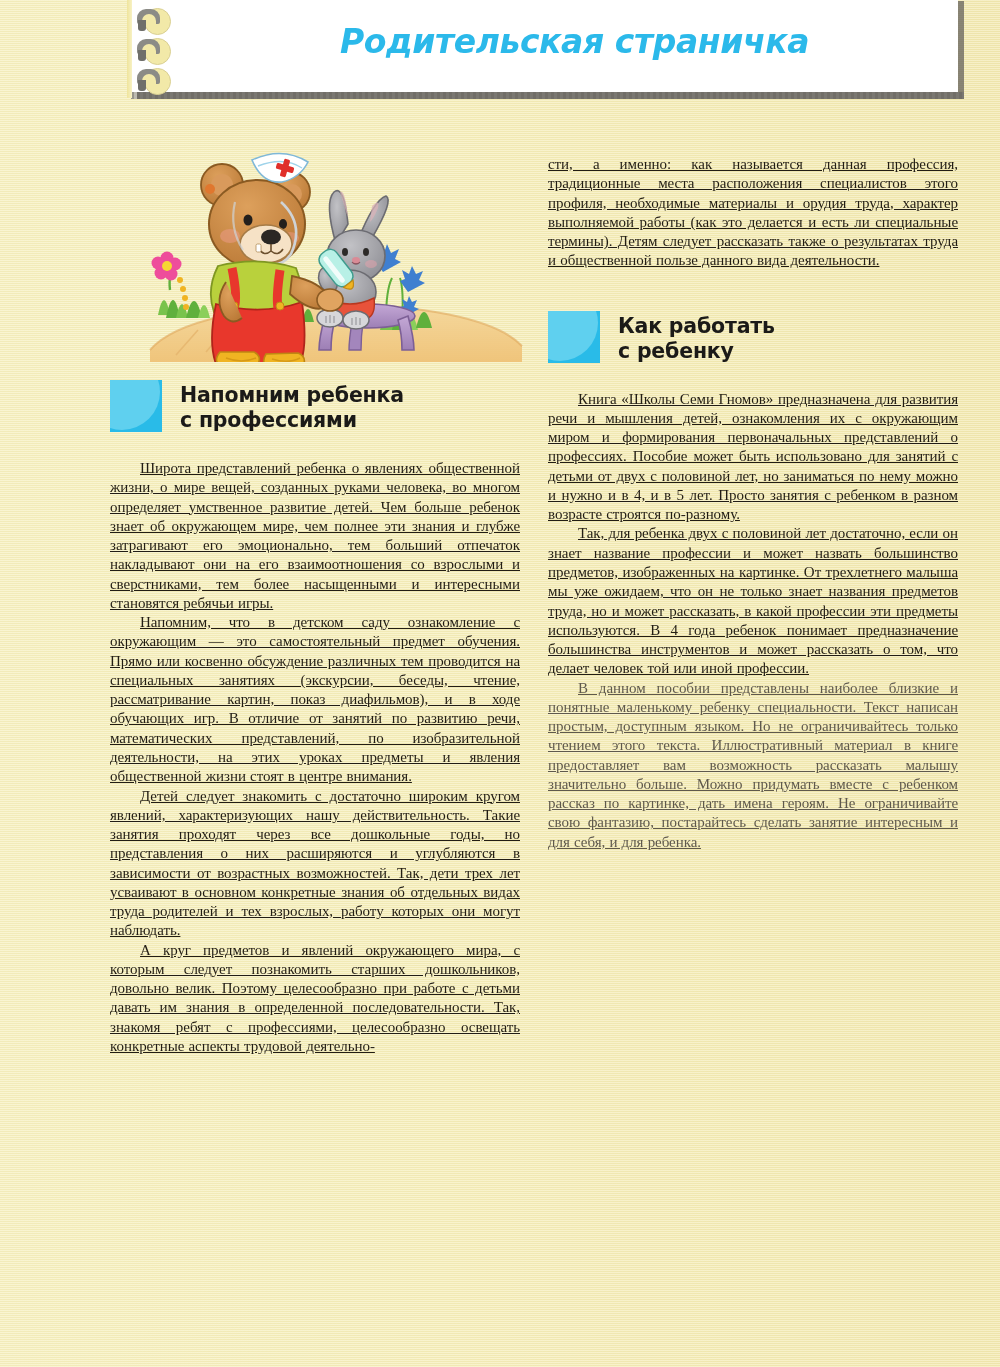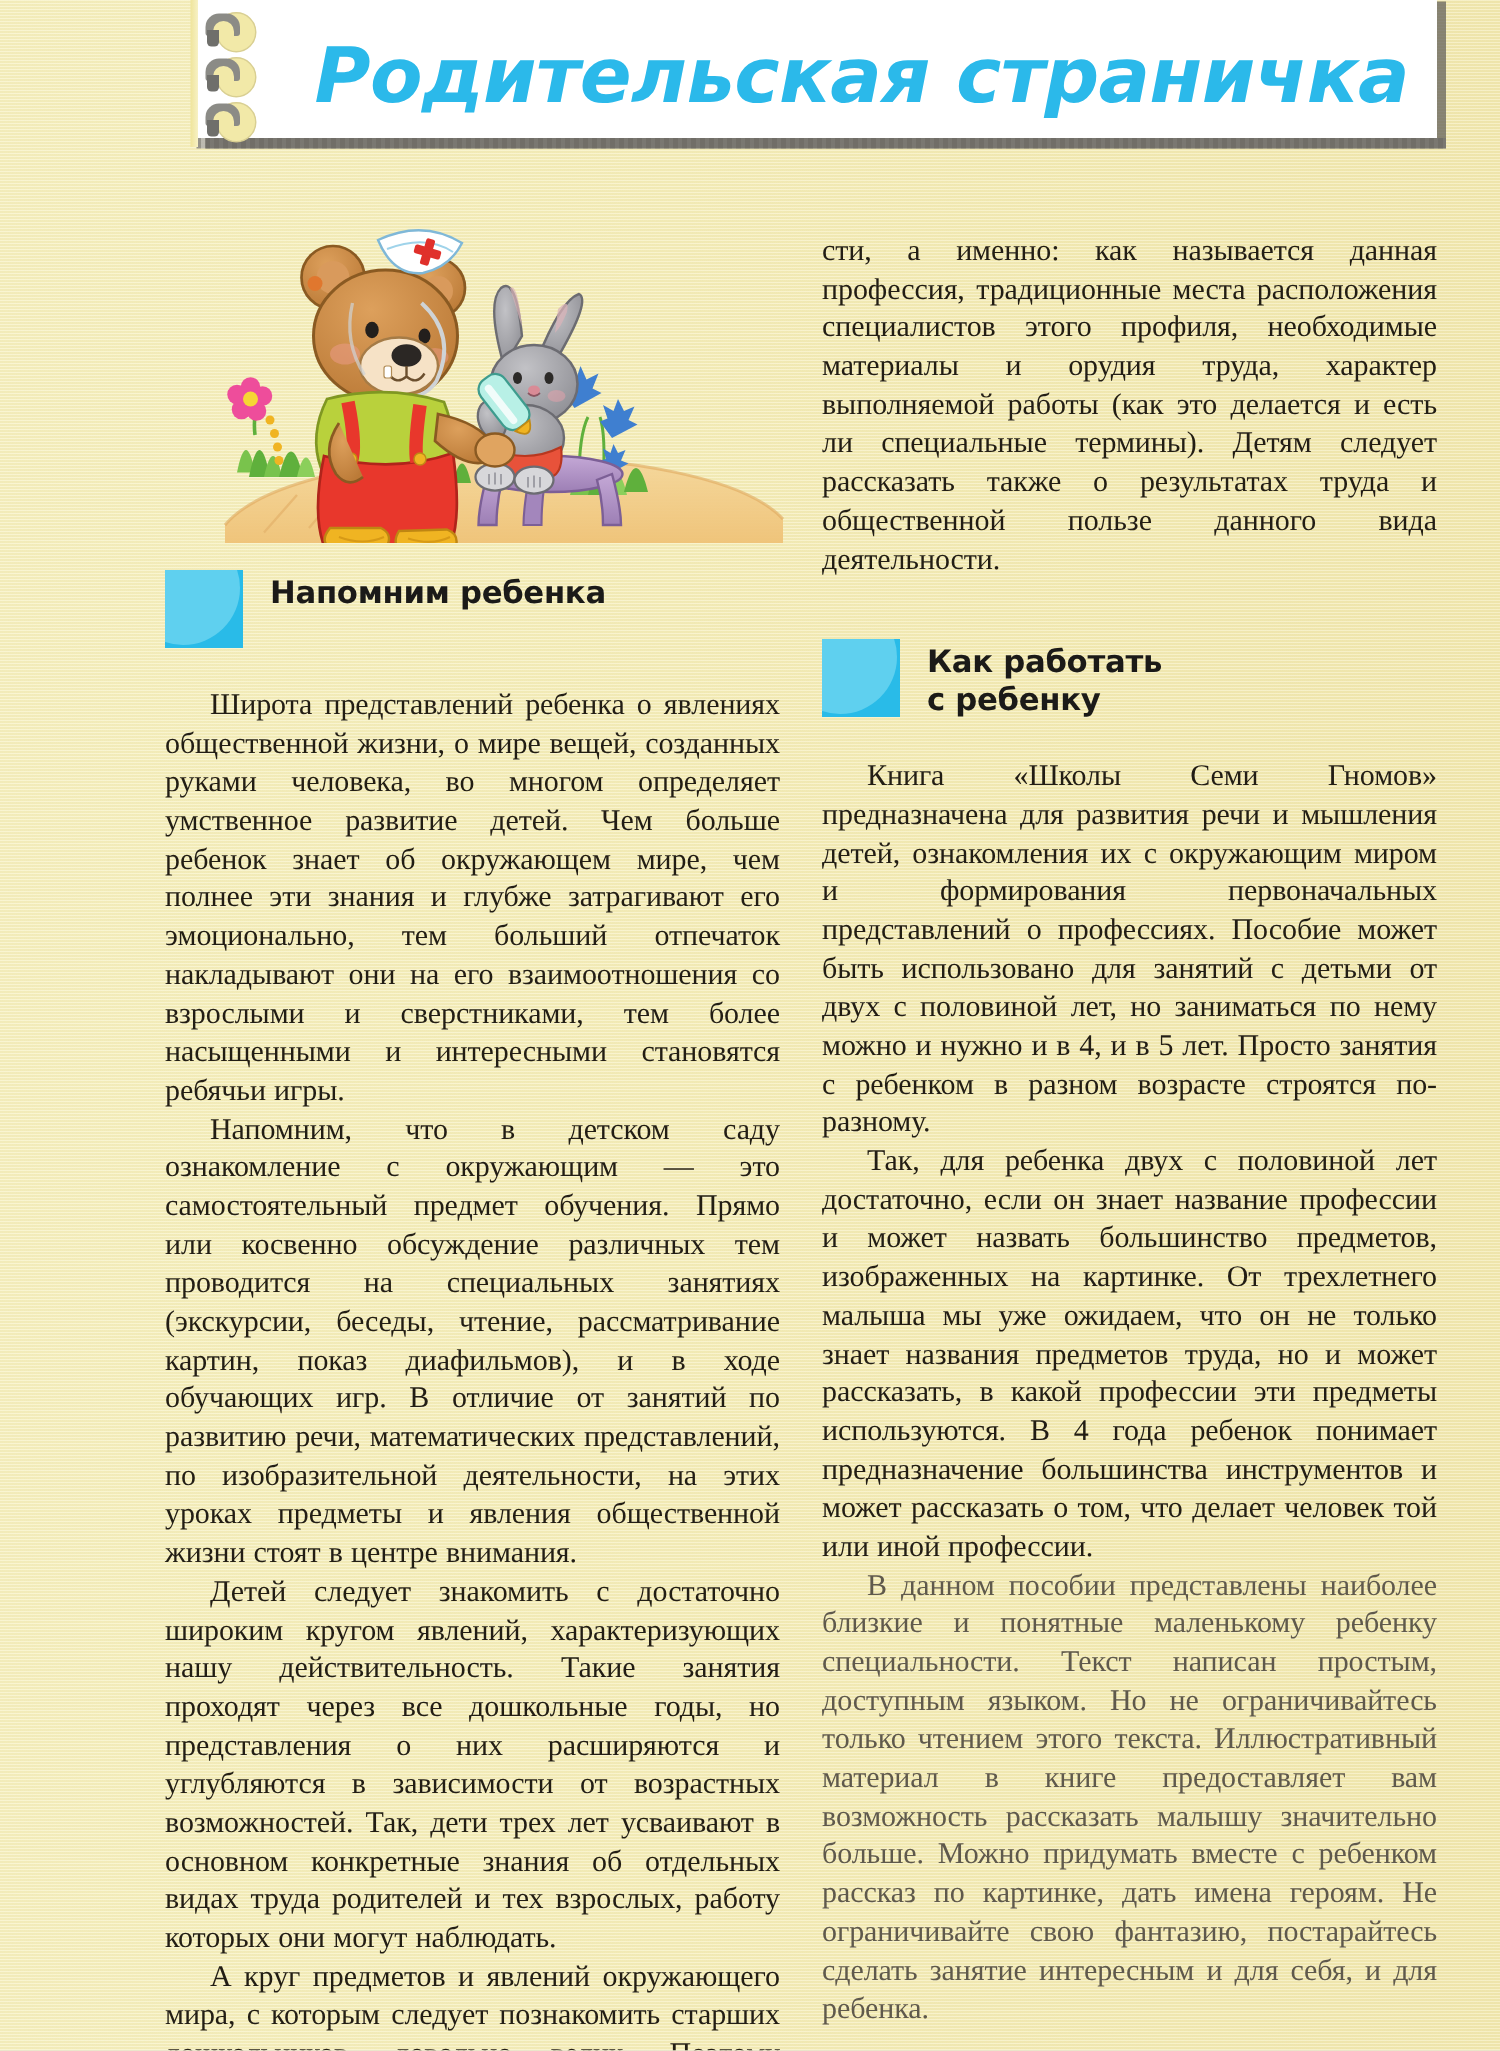--- a/index.html
+++ b/index.html
@@ -40,21 +40,21 @@
   .banner-title {
     position: absolute;
     left: 0;
     right: 0;
     top: 28px;
     text-align: center;
     padding-left: 60px;
     font-family: "DejaVu Sans", "Liberation Sans", sans-serif;
     font-weight: bold;
     font-style: italic;
-    font-size: 51px;
+    font-size: 33px;
     letter-spacing: -0.4px;
     color: #2bb9ea;
     white-space: nowrap;
   }
   .rings {
     position: absolute;
     left: 127px;
     top: 0px;
     width: 70px;
     height: 104px;
@@ -180,25 +180,26 @@
     font-size: 20.5px;
     line-height: 1.22;
     color: #1b1a18;
     padding-top: 3px;
     letter-spacing: -0.2px;
   }
   p.body {
     margin: 0;
     text-align: justify;
     text-indent: 30px;
-    font-size: 20px;
+    font-size: 15px;
     line-height: 1.285;
     letter-spacing: -0.05px;
     word-spacing: 0.5px;
     hyphens: manual;
+    text-decoration: underline;
   }
   p.body + p.body { margin-top: 0; }
   .faded { color: #5f594c; }
 </style>
 </head>
 <body>
 
 <div class="page">
 
   <div class="banner-bottom-strip"></div>
@@ -392,20 +393,21 @@
     </svg>
   </div>
 
   <div class="cols">
 
     <div class="col col-left">
       <div class="sec-head">
         <div class="sec-icon"></div>
         <div class="sec-title">
           <div>Напомним ребенка</div>
+          <div>с профессиями</div>
         </div>
       </div>
       <p class="body">Широта представлений ребенка о явлениях общественной жизни, о мире вещей, созданных руками человека, во многом определяет умственное развитие детей. Чем больше ребенок знает об окружающем мире, чем полнее эти знания и глубже затрагивают его эмоционально, тем больший отпечаток накладывают они на его взаимоотношения со взрослыми и сверстниками, тем более насыщенными и интересными становятся ребячьи игры.</p>
       <p class="body">Напомним, что в детском саду ознакомление с окружающим — это самостоятельный предмет обучения. Прямо или косвенно обсуждение различных тем проводится на специальных занятиях (экскурсии, беседы, чтение, рассматривание картин, показ диафильмов), и в ходе обучающих игр. В отличие от занятий по развитию речи, математических представлений, по изобразительной деятельности, на этих уроках предметы и явления общественной жизни стоят в центре внимания.</p>
       <p class="body">Детей следует знакомить с достаточно широким кругом явлений, характеризующих нашу действительность. Такие занятия проходят через все дошкольные годы, но представления о них расширяются и углубляются в зависимости от возрастных возможностей. Так, дети трех лет усваивают в основном конкретные знания об отдельных видах труда родителей и тех взрослых, работу которых они могут наблюдать.</p>
       <p class="body">А круг предметов и явлений окружающего мира, с которым следует познакомить старших дошкольников, довольно велик. Поэтому целесообразно при работе с детьми давать им знания в определенной последовательности. Так, знакомя ребят с профессиями, целесообразно освещать конкретные аспекты  трудовой деятельно-</p>
     </div>
 
     <div class="col col-right">
       <p class="body" style="text-indent:0">сти, а именно: как называется данная профессия, традиционные места расположения специалистов этого профиля, необходимые материалы и орудия труда, характер выполняемой работы (как это делается и есть ли специальные термины). Детям следует рассказать также о результатах труда и общественной пользе данного вида деятельности.</p>

